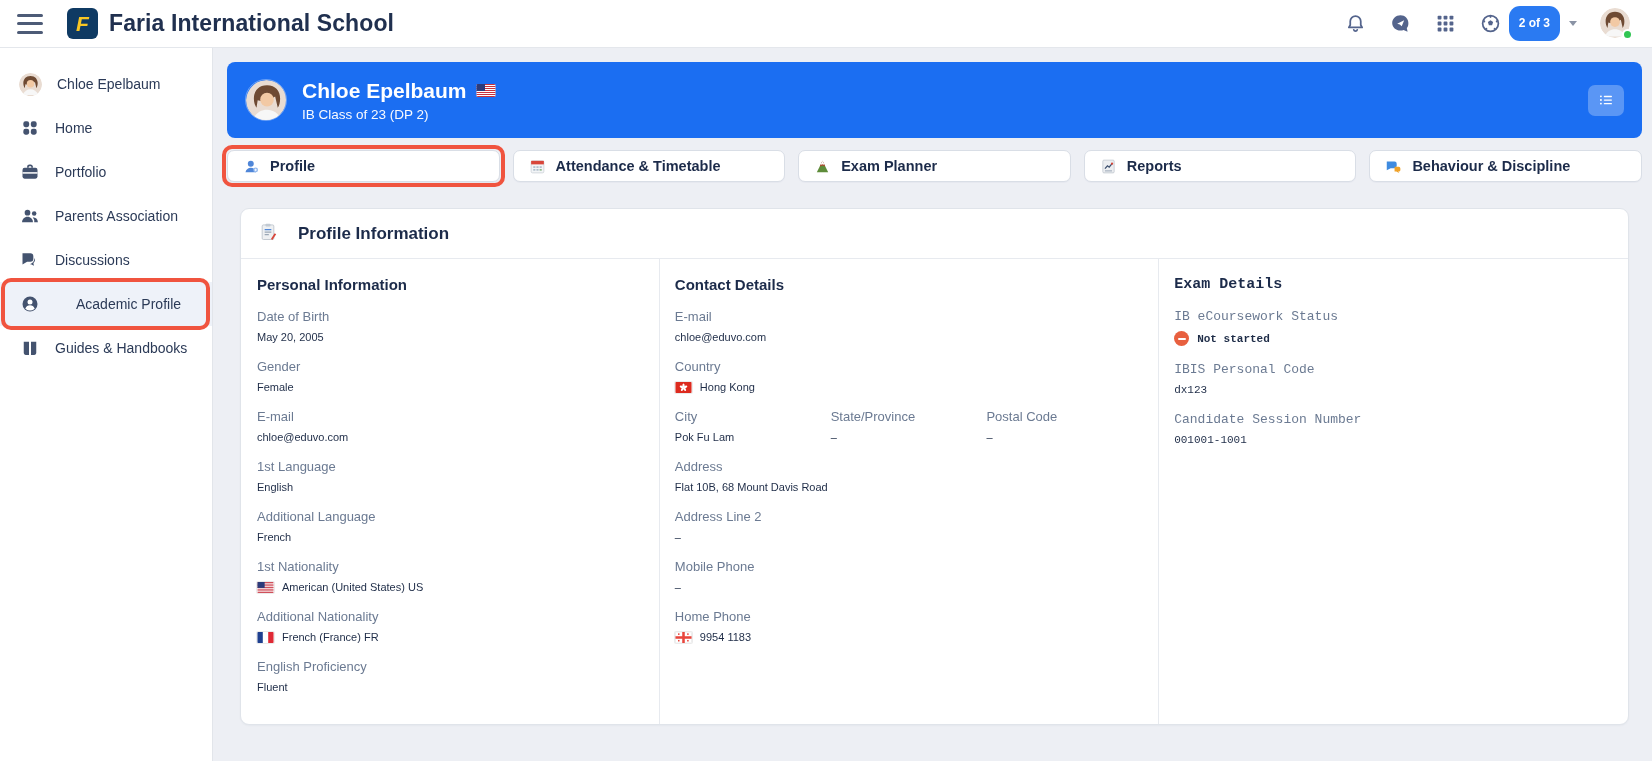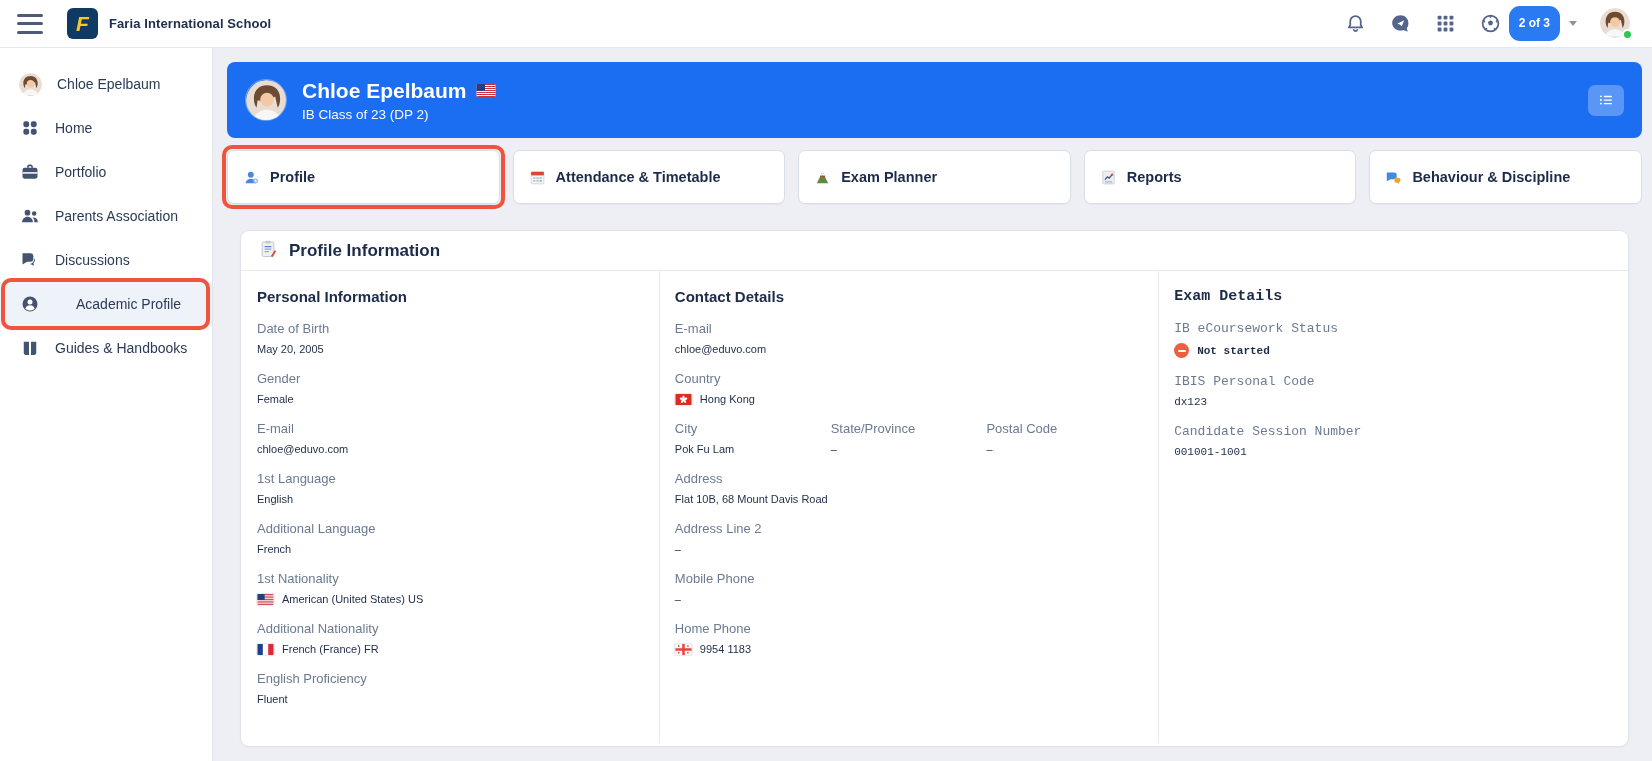--- a/index.html
+++ b/index.html
@@ -9,21 +9,21 @@
   
   .topbar { position:absolute; top:0; left:0; width:1652px; height:48px; background:#fff;
             border-bottom:1px solid #e4e7ec; display:flex; align-items:center; z-index:30; }
   .hamburger { width:26px; height:20px; margin-left:17px; display:flex; flex-direction:column;
                justify-content:space-between; cursor:pointer; }
   .hamburger span { display:block; height:3px; border-radius:2px; background:#4d5b77; }
   .brand { display:flex; align-items:center; gap:11px; margin-left:24px; }
   .brand-logo { width:31px; height:31px; background:#0f3a63; border-radius:6px; display:flex;
                 align-items:center; justify-content:center; }
   .brand-logo .f { color:#f9c623; font-size:21px; font-weight:700; font-style:italic; line-height:1; }
-  .brand-name { font-size:13px; font-weight:700; color:#20304f; letter-spacing:.1px; }
+  .brand-name { font-size:23px; font-weight:700; color:#20304f; letter-spacing:.1px; }
   .topbar-right { margin-left:auto; display:flex; align-items:center; gap:23px; margin-right:22px; }
   .tb-icon { width:22px; height:22px; display:flex; align-items:center; justify-content:center; cursor:pointer; }
   .lang-switch { display:flex; align-items:center; gap:7px; cursor:pointer; }
   .lang-badge { background:#2a7af2; color:#fff; font-size:12px; font-weight:700; border-radius:11px;
                 padding:10px 10px; line-height:1.2; }
   .caret-down { width:0; height:0; border-left:4px solid transparent; border-right:4px solid transparent;
                 border-top:5px solid #8a93a5; margin-left:2px; }
   .tb-avatar { position:relative; width:30px; height:30px; cursor:pointer; }
   .tb-avatar svg { width:30px; height:30px; border-radius:50%; display:block; }
   .online-dot { position:absolute; right:-3px; bottom:-2px; width:11px; height:11px; border-radius:50%;
@@ -58,29 +58,29 @@
   .sh-name-row { display:flex; align-items:center; gap:9px; }
   .sh-name { font-size:21px; font-weight:700; line-height:1.2; }
   .sh-flag svg { width:20px; height:13px; border-radius:2px; display:block; }
   .sh-class { font-size:13.5px; margin-top:4px; opacity:.97; }
   .sh-actions { margin-left:auto; }
   .list-btn { width:36px; height:31px; background:rgba(255,255,255,.28); border:none; border-radius:7px;
               display:flex; align-items:center; justify-content:center; cursor:pointer; }
 
   
   .tabs { display:flex; gap:13px; margin-top:12px; }
-  .tab { position:relative; flex:1; height:54px; background:#fff; border:1px solid #d9dee6; border-radius:7px;
+  .tab { position:relative; flex:1; height:32px; background:#fff; border:1px solid #d9dee6; border-radius:7px;
          display:flex; align-items:center; gap:10px; padding:0 15px; cursor:pointer;
          font-size:14.5px; font-weight:700; color:#1c2b4a; box-shadow:0 1px 1px rgba(30,45,80,.03); }
   .tab .t-icon { width:17px; height:17px; flex:0 0 17px; }
 
   
   .card { margin:26px 13px 0 13px; background:#fff; border:1px solid #e0e4ea; border-radius:9px;
           height:517px; overflow:hidden; box-shadow:0 1px 2px rgba(30,45,80,.04); }
-  .card-header { height:40px; display:flex; align-items:center; gap:11px; padding:0 17px;
+  .card-header { height:50px; display:flex; align-items:center; gap:20px; padding:0 17px;
                  border-bottom:1px solid #e7eaef; }
   .card-title { font-size:17px; font-weight:700; color:#1c2b4a; }
   .card-body { display:flex; height:472px; }
   .col { padding:15px 16px 0 15px; }
   .col-1 { width:30.2%; border-right:1px solid #e7eaef;padding-left:16px; }
   .col-2 { width:36.0%; border-right:1px solid #e7eaef; }
   .col-3 { width:33.8%;font-family:Liberation Mono, monospace; }
   .sec-title { font-size:15px; font-weight:700; color:#1c2b4a; margin:2px 0 16px 0; }
   .field { margin-bottom:16px; }
   .f-label { font-size:13px; color:#6b7a92; margin-bottom:7px; }

